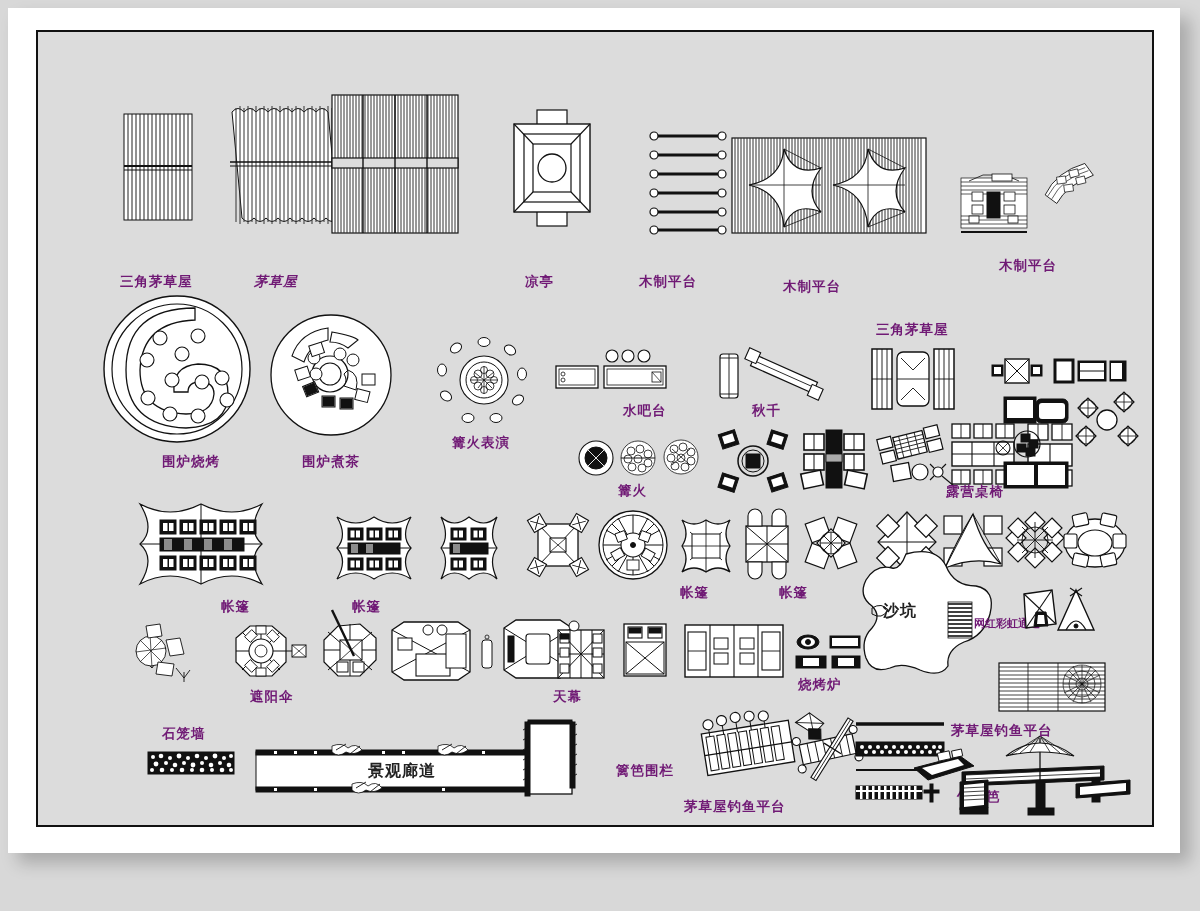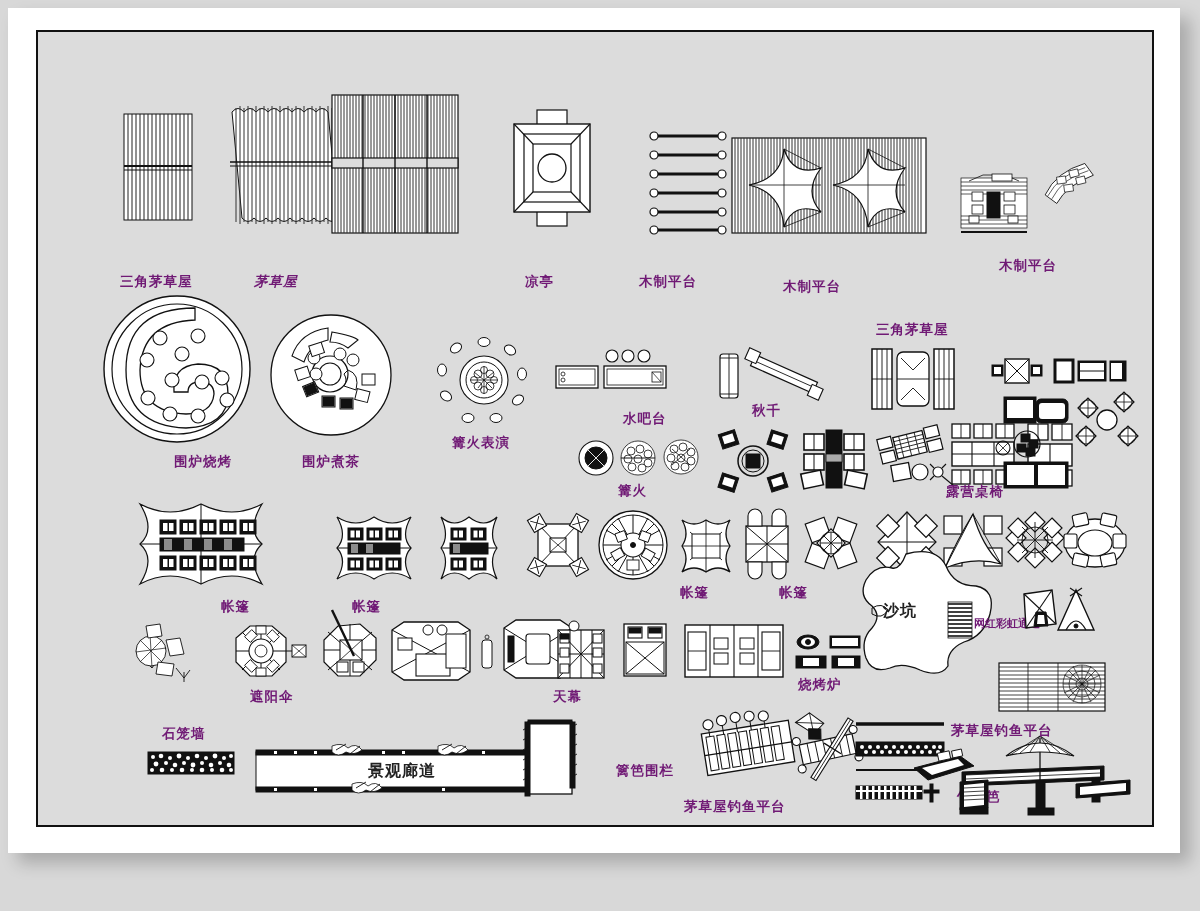--- a/index.html
+++ b/index.html
@@ -350,21 +350,21 @@
         <circle cx="70" cy="86" r="7"></circle>
           <circle cx="100" cy="88" r="7"></circle>
         <circle cx="120" cy="84" r="7"></circle>
           <circle cx="46" cy="104" r="7"></circle>
         <circle cx="68" cy="120" r="7"></circle>
           <circle cx="96" cy="122" r="7"></circle>
         <circle cx="125" cy="106" r="7"></circle>
       </g>
     </svg>
   </div>
-  <div class="lbl" style="left:108px;top:421px;padding-left:28px;">围炉烧烤</div>
+  <div class="lbl" style="left:96px;top:421px;padding-left:28px;">围炉烧烤</div>
 
   <div class="sym" style="left:232px;top:282px;">
     <svg width="122" height="122" viewBox="0 0 122 122">
       <circle class="fillw" cx="61" cy="61" r="60" stroke-width="1.3"></circle>
       <path class="ln" d="M22 42 Q30 18 58 14 L58 26 Q40 30 34 48 Z" stroke-width="1.1" fill="#fff"></path>
       <path class="ln" d="M62 18 Q84 22 88 26 L78 34 Q70 28 60 28 Z" stroke-width="1.1" fill="#fff"></path>
       <circle class="fillw" cx="60" cy="60" r="18" stroke-width="1.2"></circle>
       <circle class="fillw" cx="60" cy="60" r="11" stroke-width="1.1"></circle>
       <path class="ln" d="M78 56 Q90 60 86 76 L74 72 Q78 66 74 60 Z" fill="#fff" stroke-width="1"></path>
       <g class="fillw" stroke-width="1">
@@ -431,21 +431,21 @@
         <circle cx="56" cy="10" r="6"></circle>
           <circle cx="72" cy="10" r="6"></circle>
           <circle cx="88" cy="10" r="6"></circle>
       </g>
       <rect class="fillw" x="48" y="20" width="62" height="22" stroke-width="1.3"></rect>
       <rect class="fillw" x="51" y="23" width="56" height="16" stroke-width=".8"></rect>
       <rect class="fillw" x="96" y="26" width="9" height="10" stroke-width=".8"></rect>
       <line class="ln" x1="96" y1="26" x2="105" y2="36" stroke-width=".7"></line>
     </svg>
   </div>
-  <div class="lbl" style="left:585px;top:370px;margin-top:8px;">水吧台</div>
+  <div class="lbl" style="left:585px;top:370px;">水吧台</div>
 
   <div class="sym" style="left:678px;top:312px;">
     <svg width="108" height="60" viewBox="0 0 108 60">
       <rect class="fillw" x="4" y="10" width="18" height="44" rx="3" stroke-width="1.2"></rect>
       <line class="ln" x1="13" y1="10" x2="13" y2="54" stroke-width=".9"></line>
       <line class="ln" x1="4" y1="14" x2="22" y2="14" stroke-width=".9"></line>
       <line class="ln" x1="4" y1="50" x2="22" y2="50" stroke-width=".9"></line>
       <g transform="rotate(24 68 30)">
         <rect class="fillw" x="34" y="24" width="68" height="12" stroke-width="1.2"></rect>
         <line class="ln" x1="34" y1="30" x2="102" y2="30" stroke-width=".8"></line>

